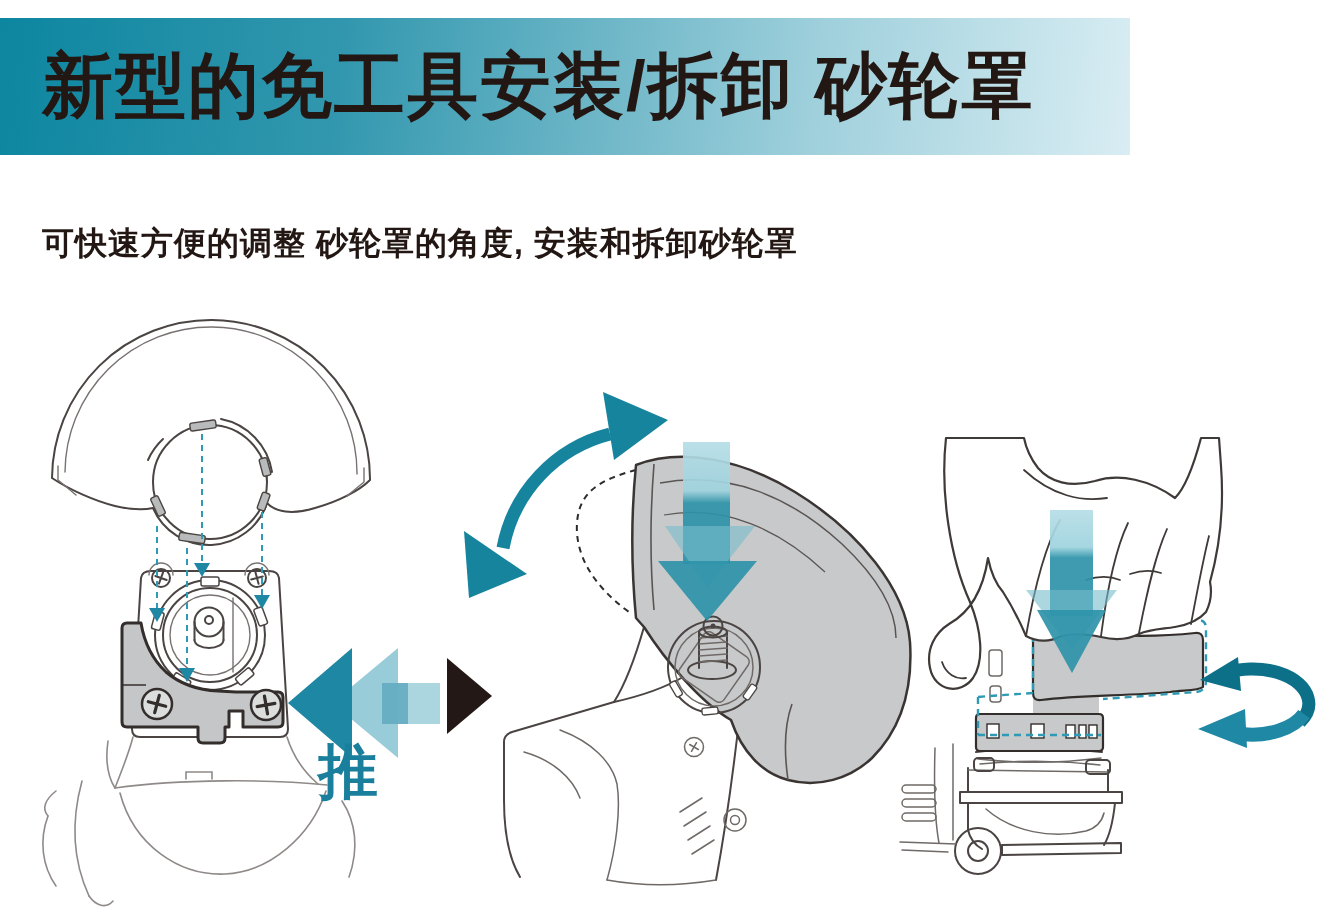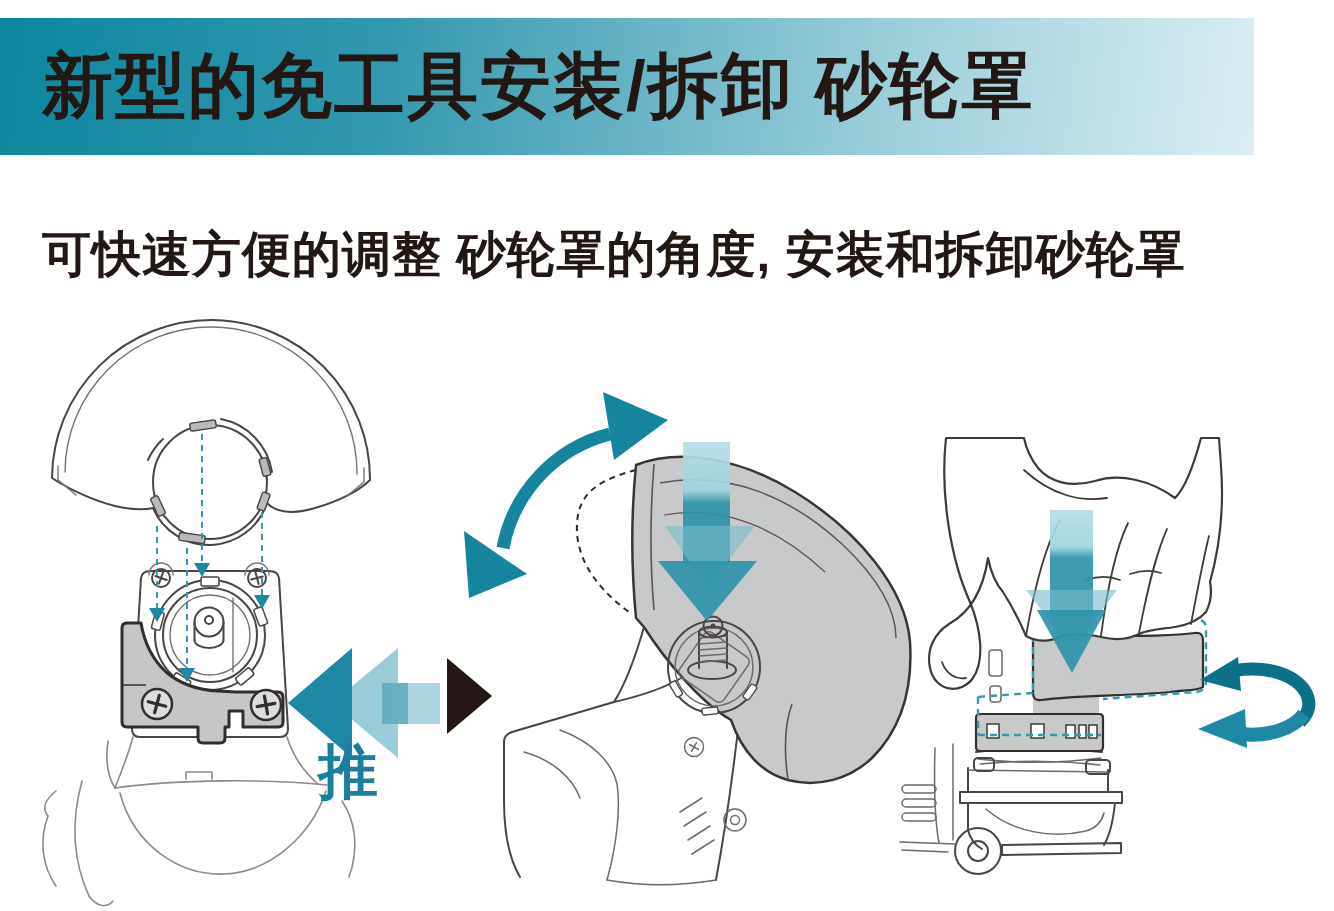--- a/index.html
+++ b/index.html
@@ -1,23 +1,23 @@
 <!DOCTYPE html>
 <html><head>
 <meta charset="utf-8">
 <style>
   html,body{margin:0;padding:0;background:#ffffff;}
   .canvas{position:relative;width:1334px;height:911px;background:#ffffff;overflow:hidden;
           font-family:"Liberation Sans","DejaVu Sans",sans-serif;}
-  .banner{position:absolute;left:0;top:18px;width:1254px;height:137px;
+  .banner{position:absolute;left:0;top:18px;width:1130px;height:137px;
           background:linear-gradient(97deg,#0d86a0 0%,#3197ae 30%,#9fd0dc 72%,#d9edf3 100%);
           display:flex;align-items:center;}
   .banner h1{margin:0 0 0 42px;font-size:71px;font-weight:900;color:#221713;
              letter-spacing:2px;white-space:nowrap;}
-  .subtitle{position:absolute;left:42px;top:222px;font-size:49px;font-weight:bold;
+  .subtitle{position:absolute;left:42px;top:222px;font-size:32px;font-weight:bold;
             color:#221713;letter-spacing:1px;white-space:nowrap;}
   .fig{position:absolute;}
   .fig svg{display:block;}
   .push-label{position:absolute;left:298px;top:442px;font-size:60px;font-weight:bold;
               color:#1a7f9c;line-height:1;}
   .ol{stroke:#4a4442;fill:none;stroke-width:2;stroke-linecap:round;stroke-linejoin:round;}
   .thin{stroke:#777271;fill:none;stroke-width:1.4;stroke-linecap:round;}
   .sketch{stroke:#8f8a88;fill:none;stroke-width:1.6;stroke-linecap:round;}
   .det{stroke:#6f6a67;fill:none;stroke-width:1.5;stroke-linecap:round;}
 </style>

